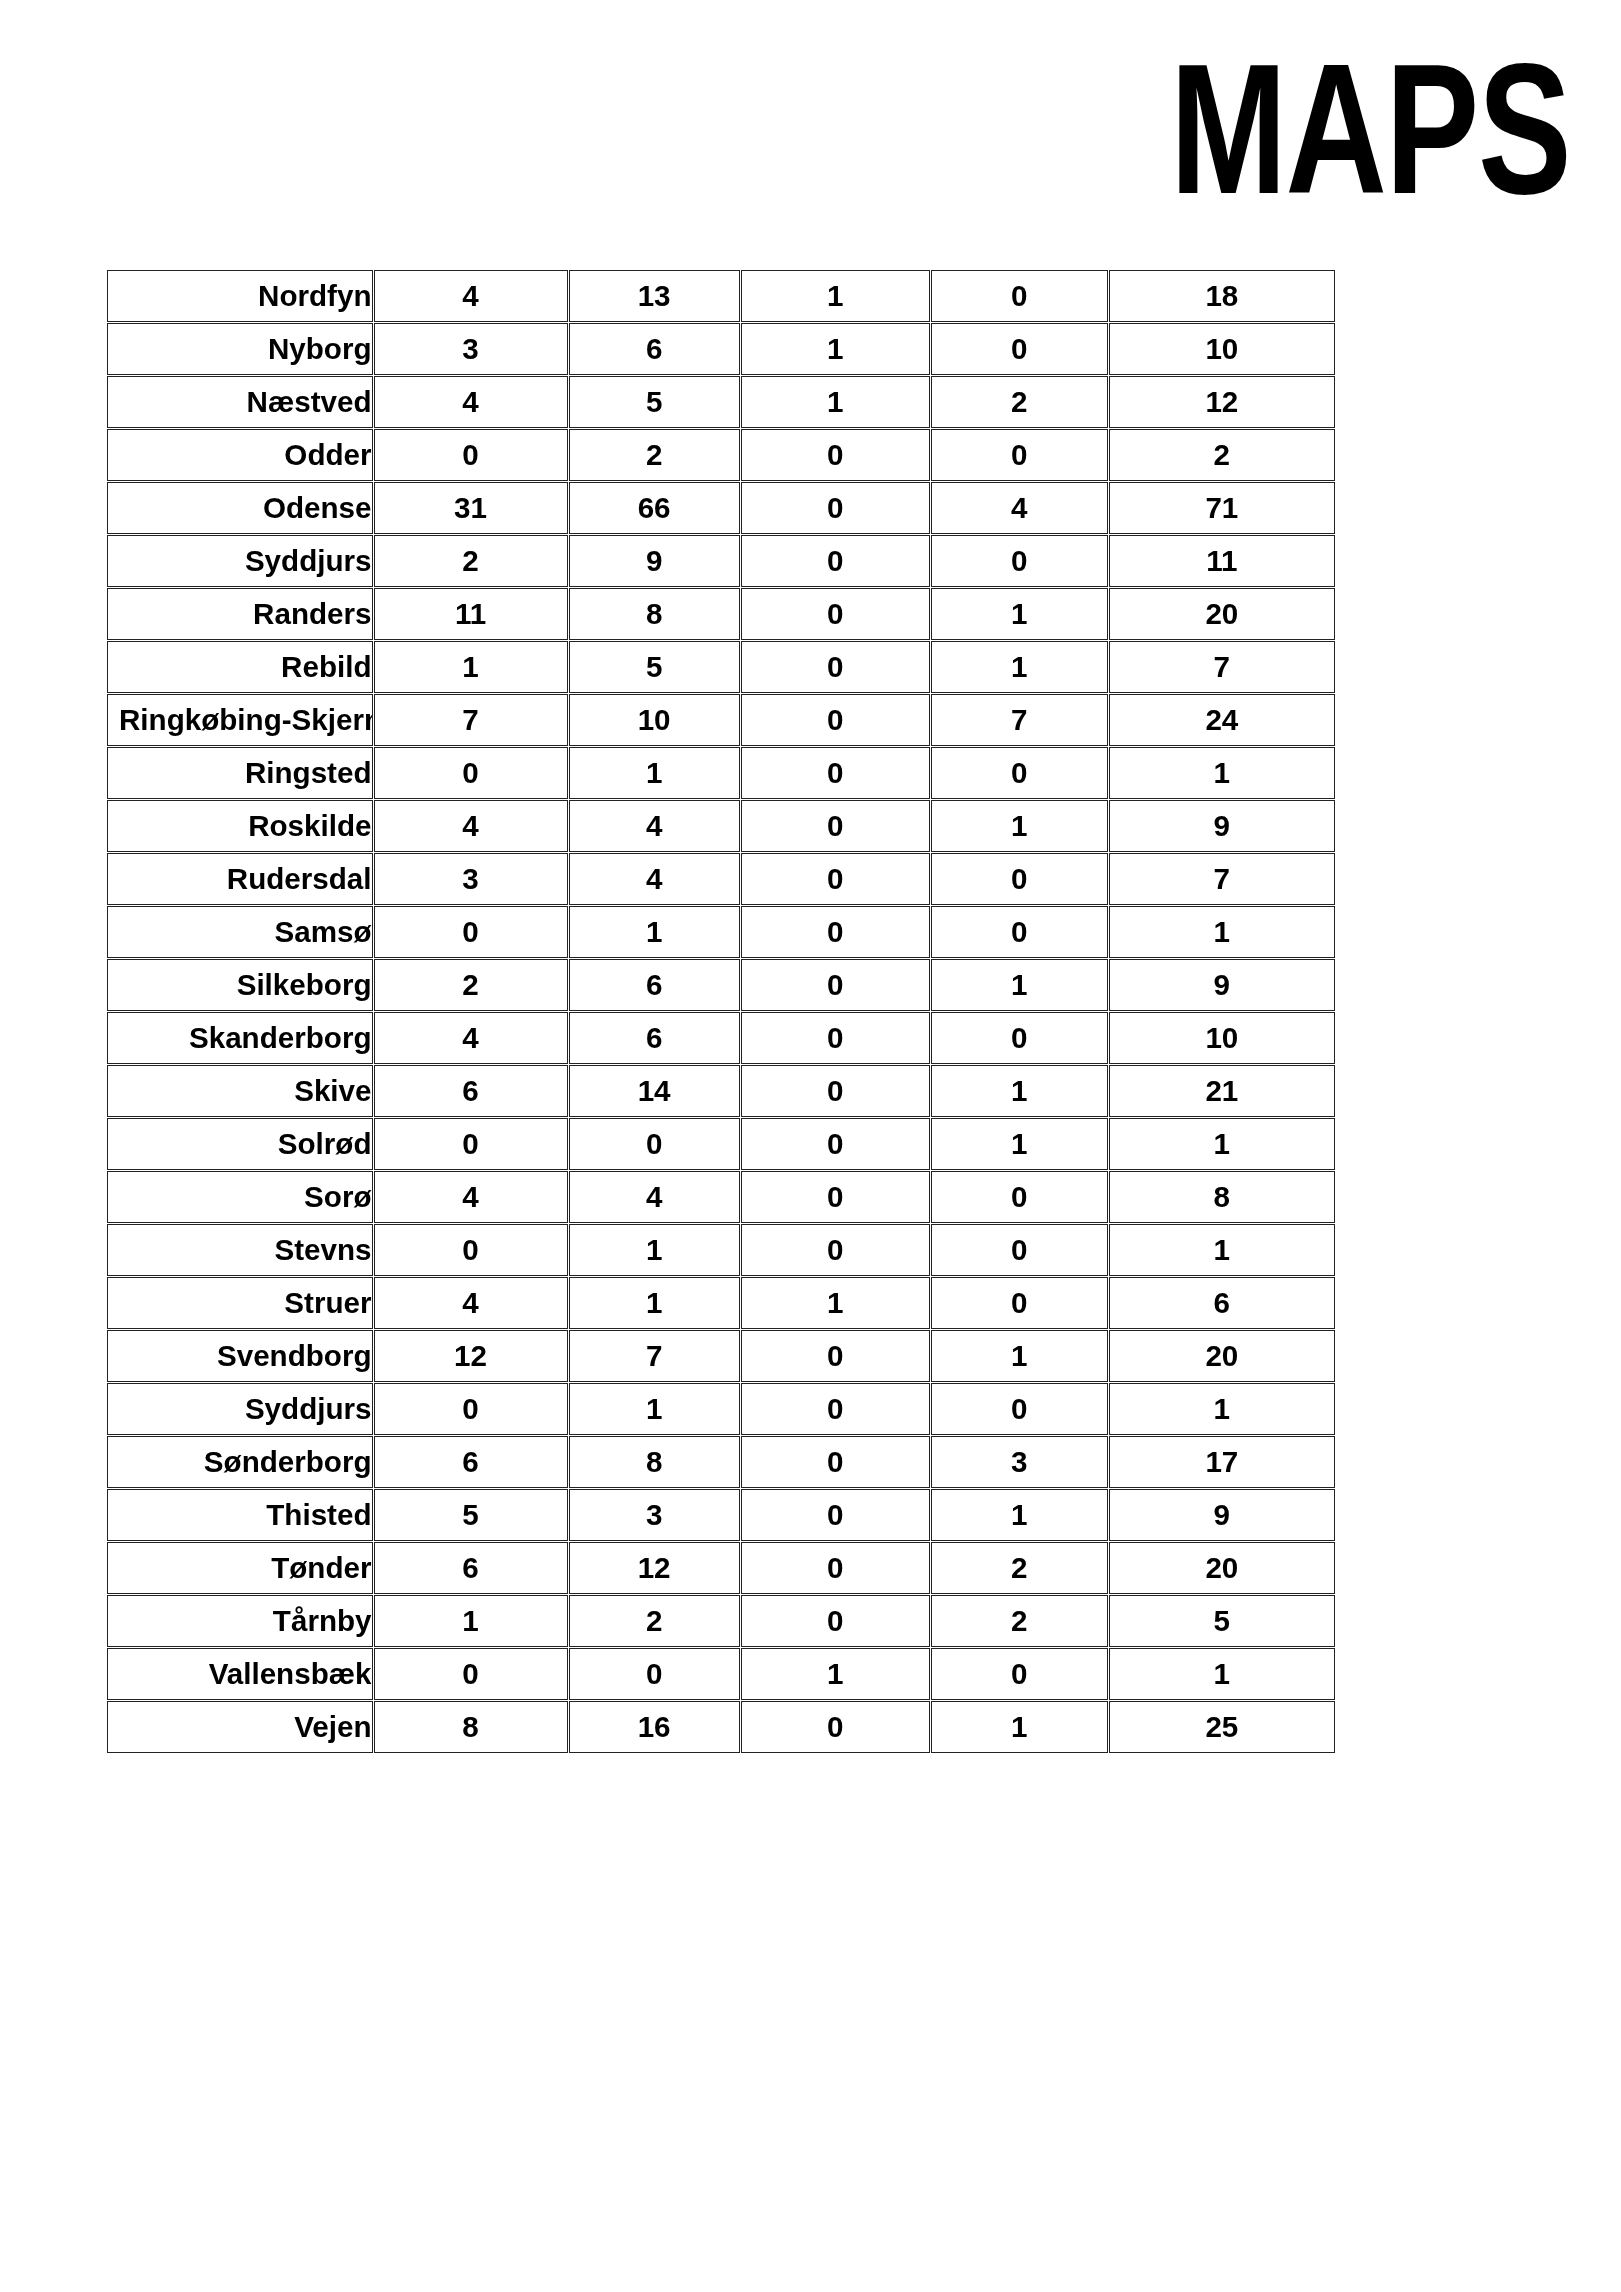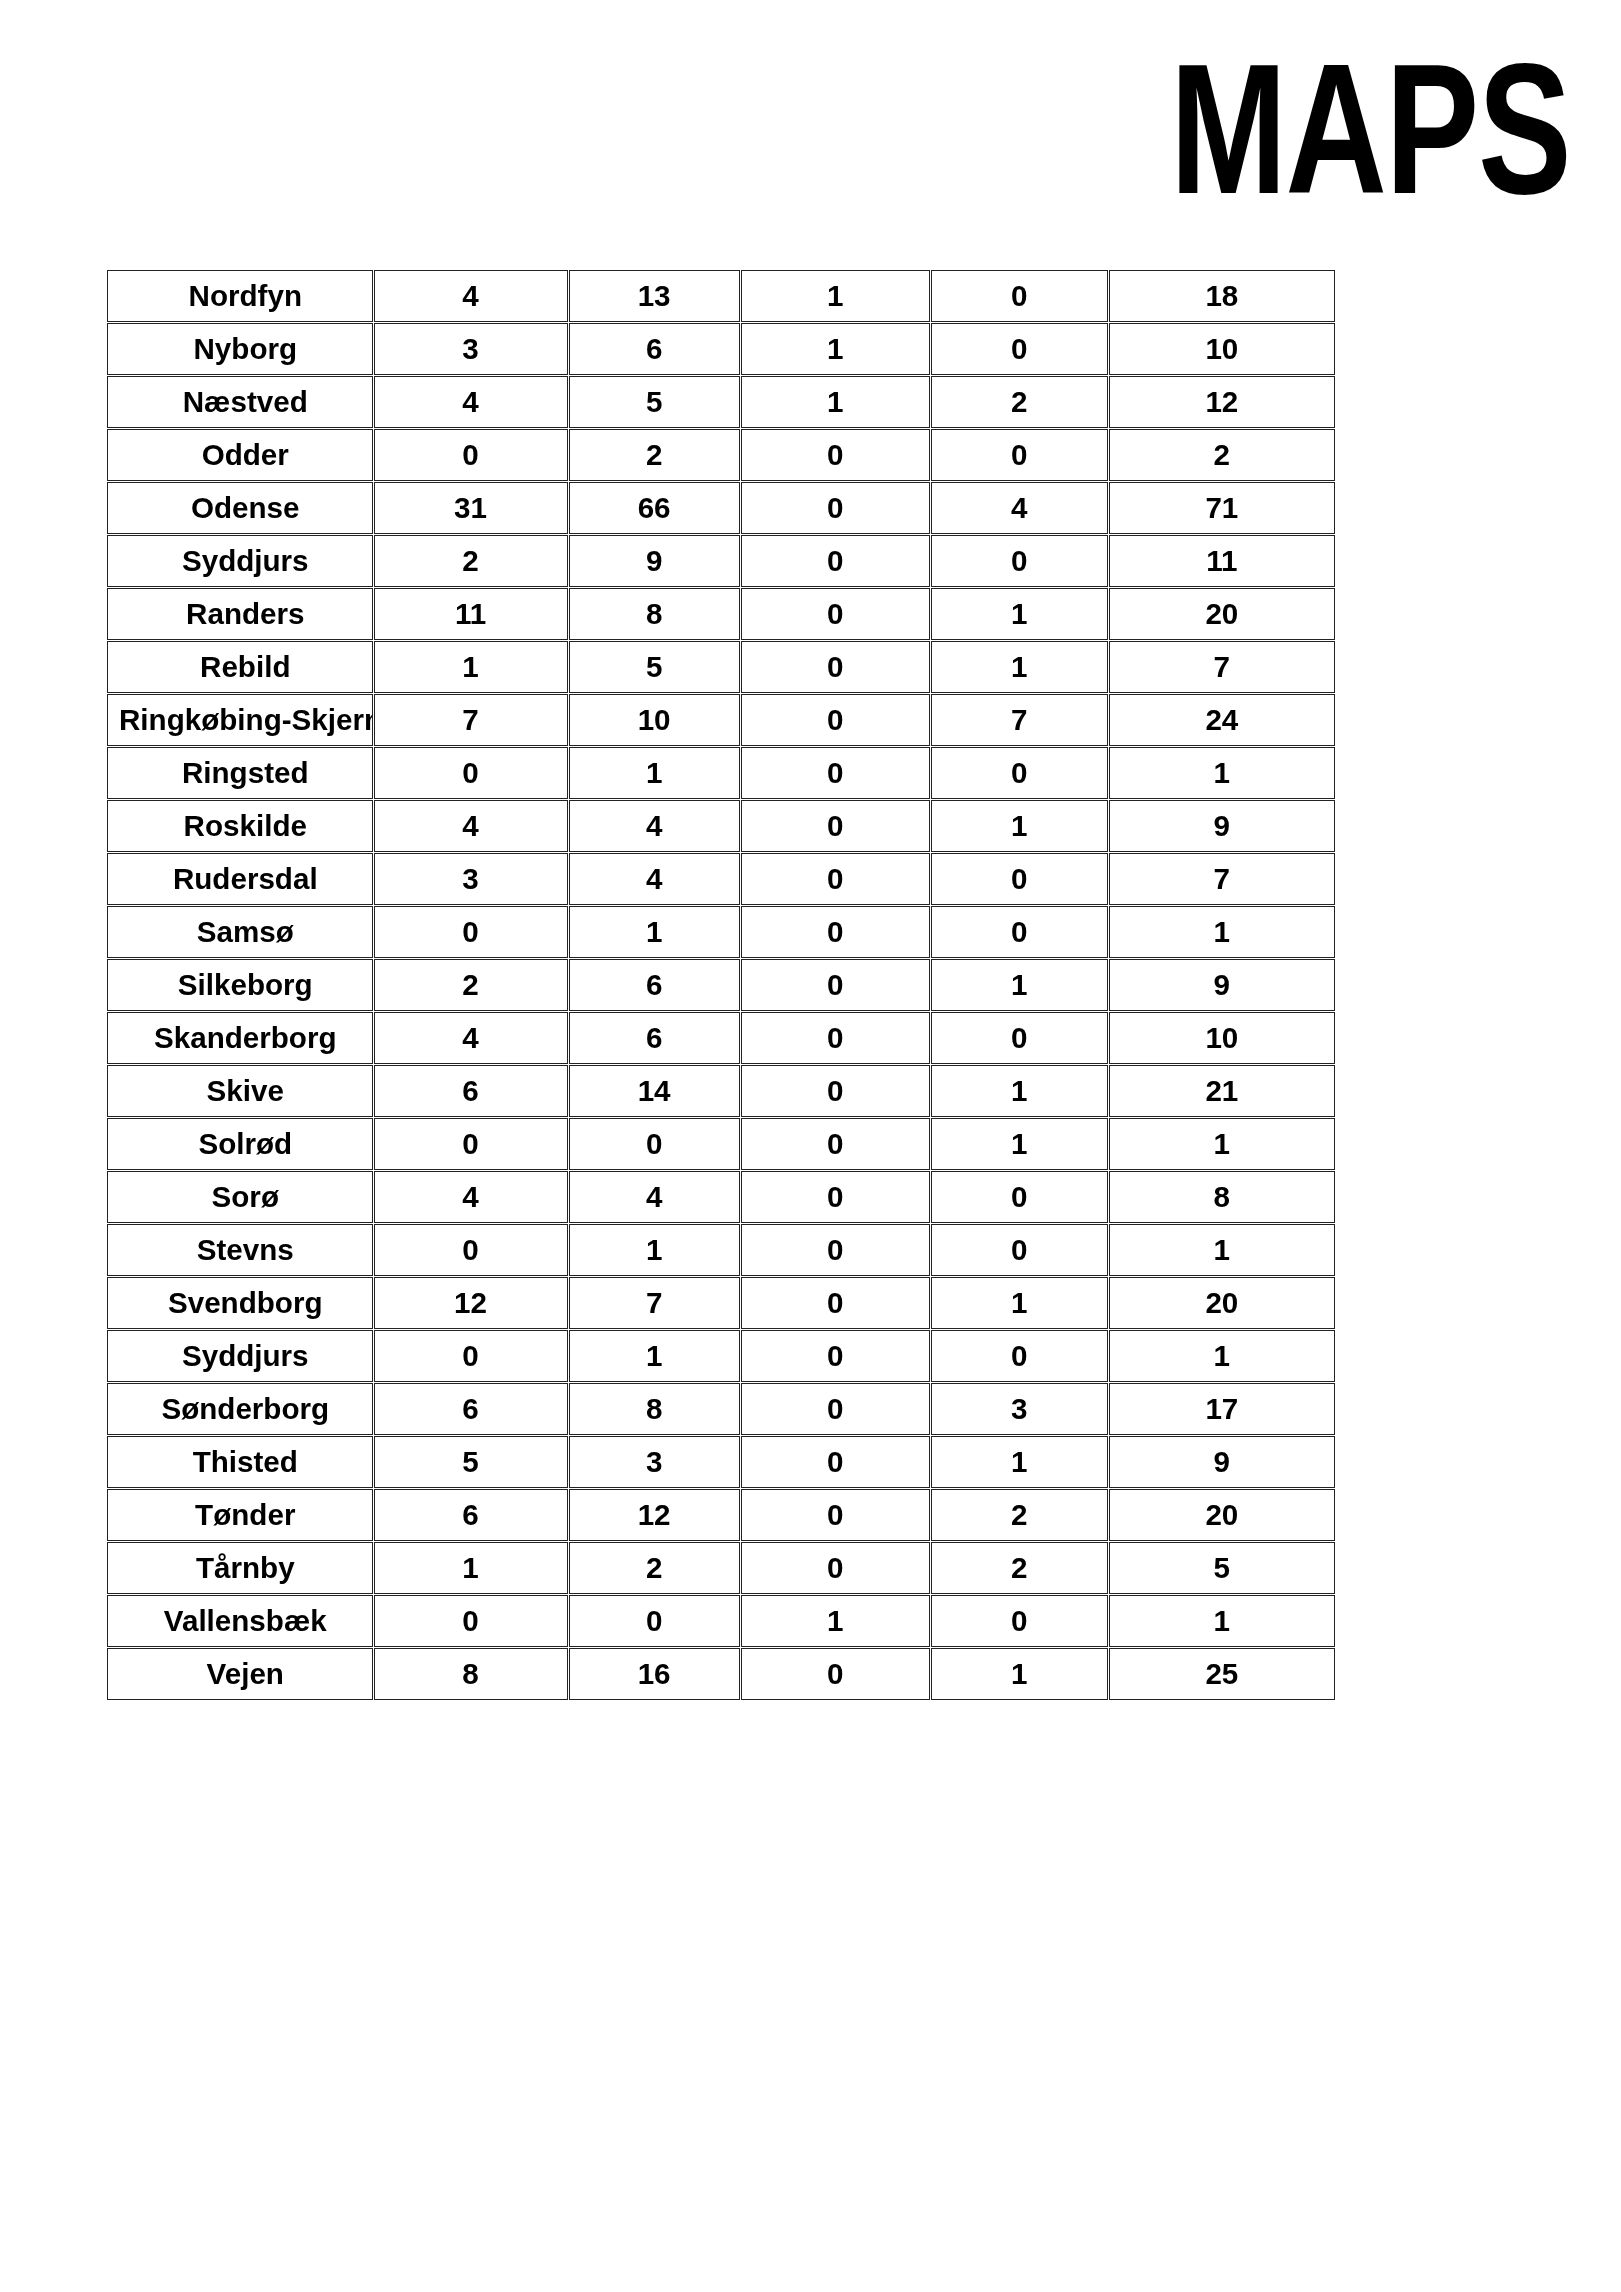--- a/index.html
+++ b/index.html
@@ -47,21 +47,21 @@
     box-sizing: border-box;
     border: 1.8px solid #222222;
     height: 52px;
     padding: 0;
     vertical-align: middle;
     background: #ffffff;
     overflow: hidden;
     white-space: nowrap;
   }
   table.data-table td.name-cell {
-    text-align: center;
+    text-align: right;
     padding-left: 11px;
   }
   table.data-table td.value-cell {
     text-align: center;
   }
   .footer {
     position: absolute;
     top: 2218px;
     right: 56px;
     font-family: "Liberation Mono", monospace;
@@ -236,20 +236,28 @@
         </tr>
         <tr>
           <td class="name-cell">Stevns</td>
           <td class="value-cell">0</td>
           <td class="value-cell">1</td>
           <td class="value-cell">0</td>
           <td class="value-cell">0</td>
           <td class="value-cell">1</td>
         </tr>
         <tr>
+          <td class="name-cell">Struer</td>
+          <td class="value-cell">4</td>
+          <td class="value-cell">1</td>
+          <td class="value-cell">1</td>
+          <td class="value-cell">0</td>
+          <td class="value-cell">6</td>
+        </tr>
+        <tr>
           <td class="name-cell">Svendborg</td>
           <td class="value-cell">12</td>
           <td class="value-cell">7</td>
           <td class="value-cell">0</td>
           <td class="value-cell">1</td>
           <td class="value-cell">20</td>
         </tr>
         <tr>
           <td class="name-cell">Syddjurs</td>
           <td class="value-cell">0</td>

